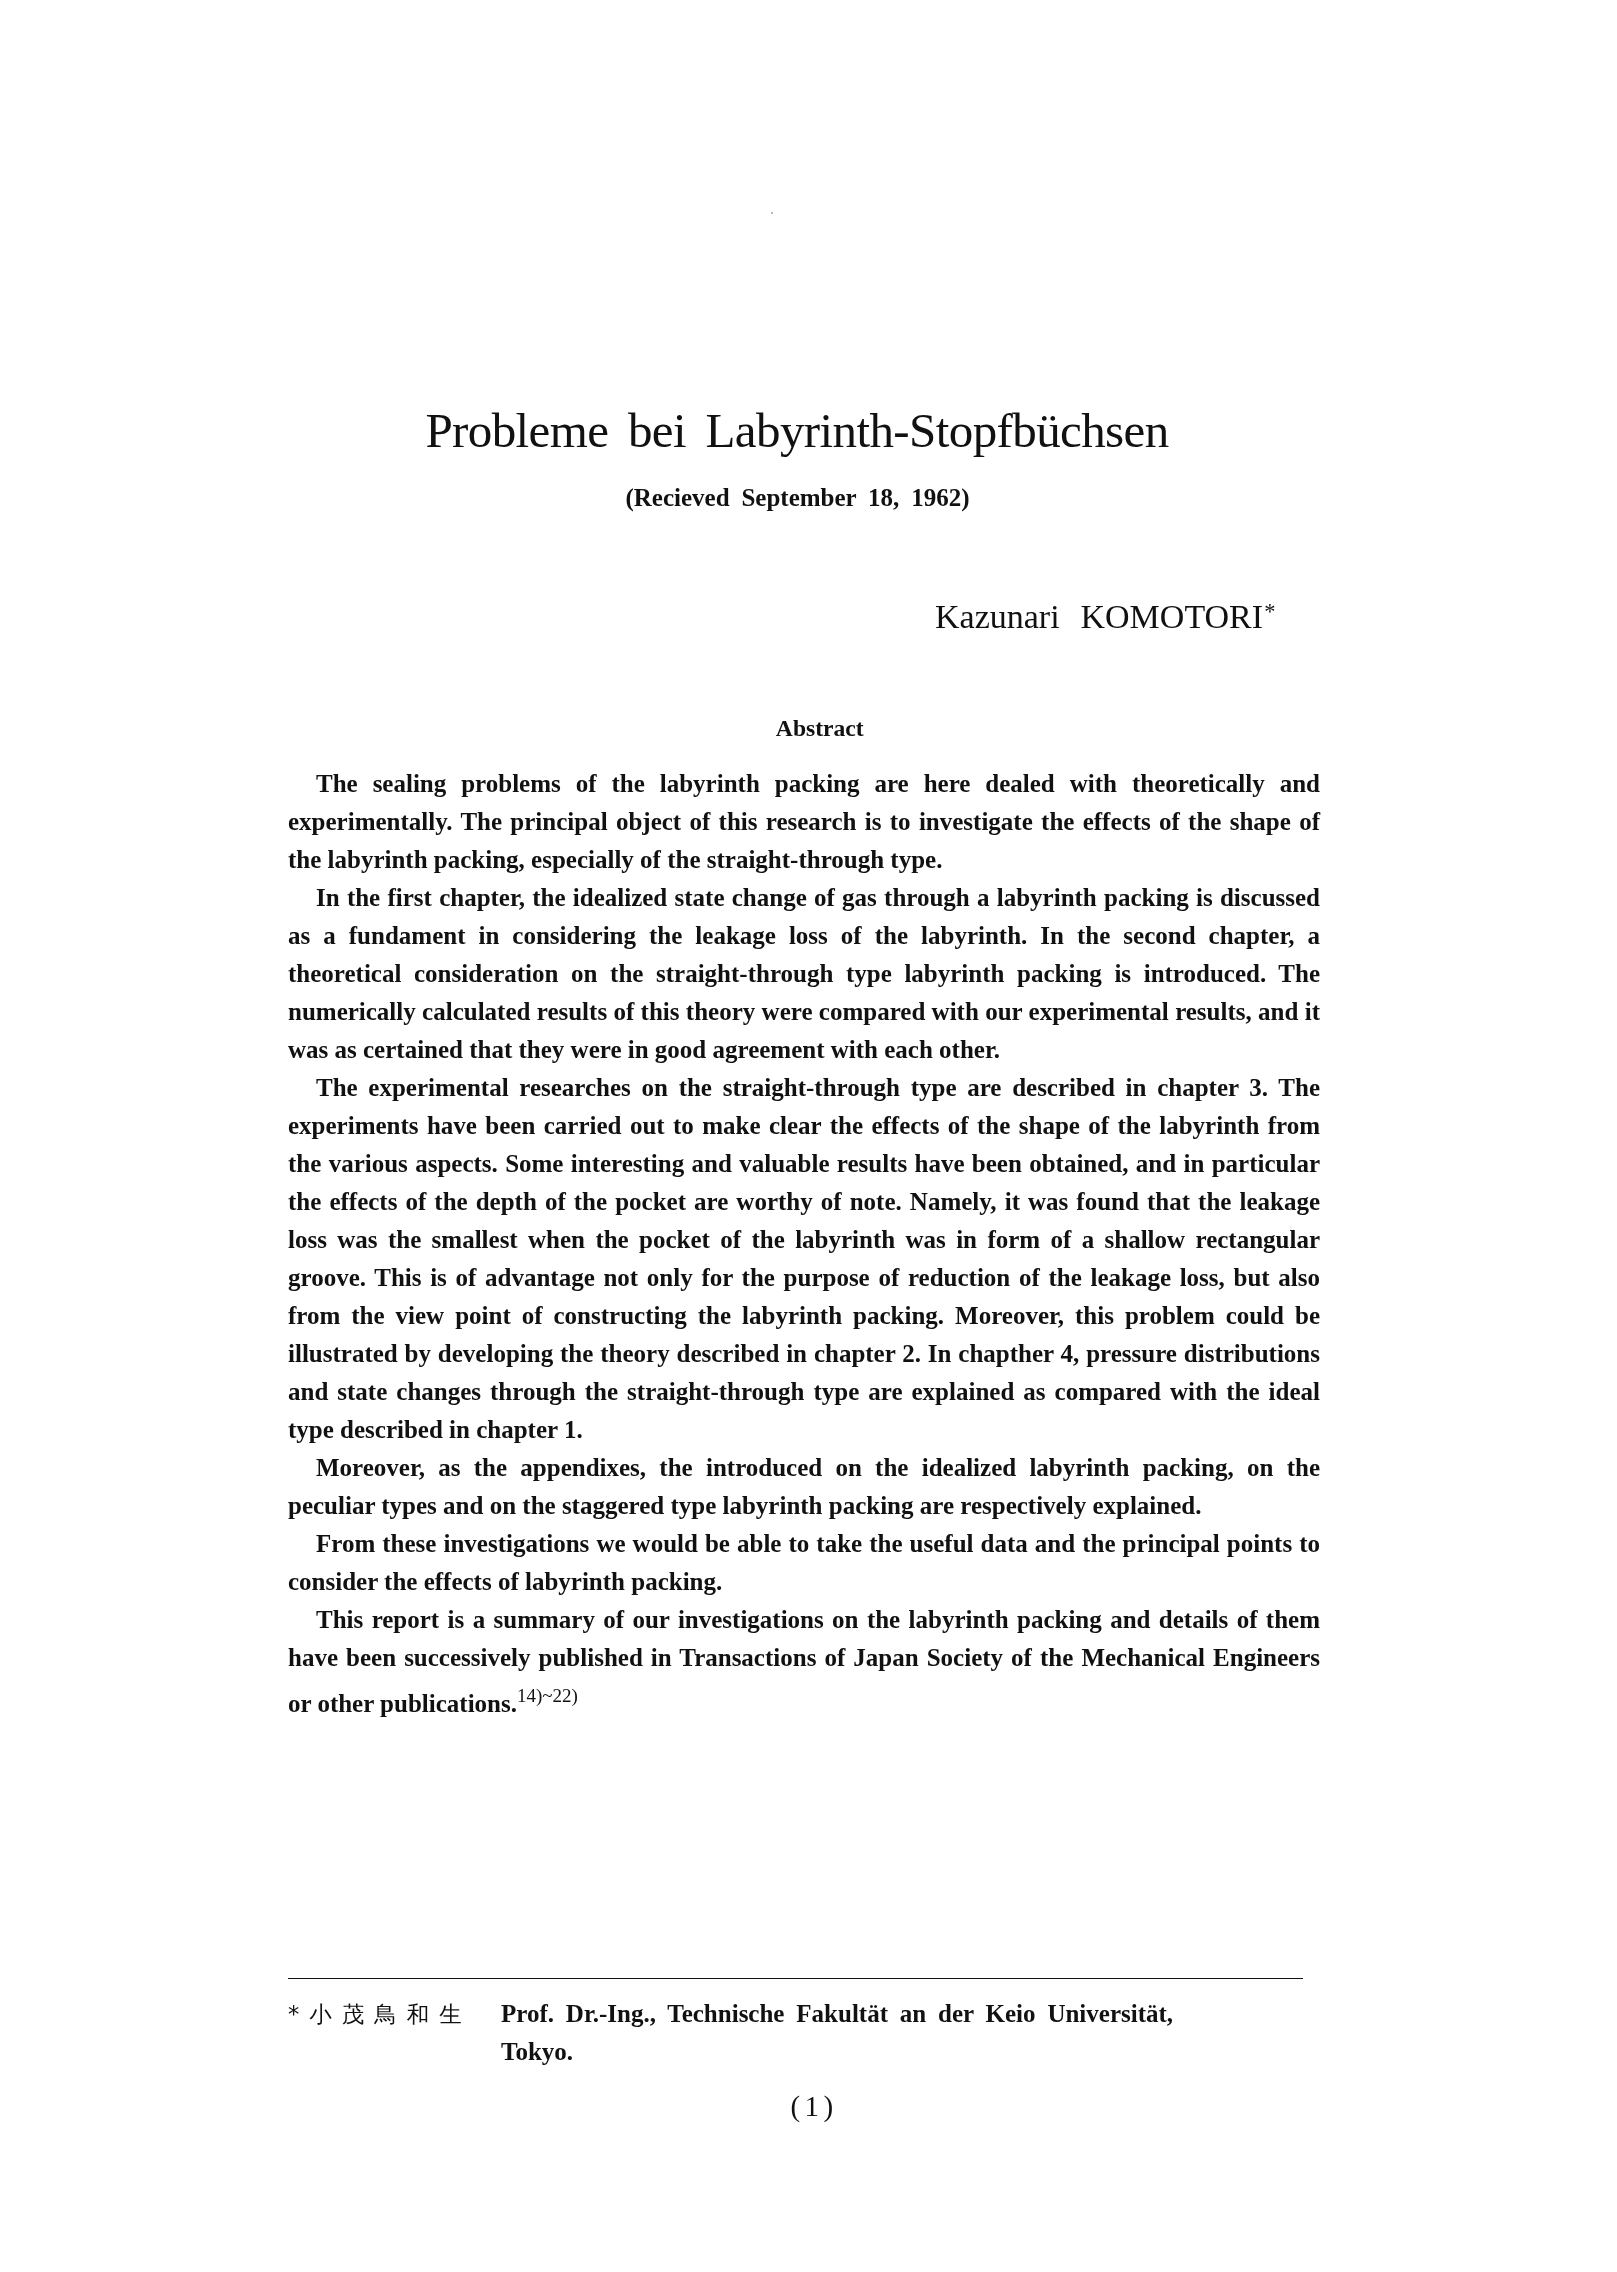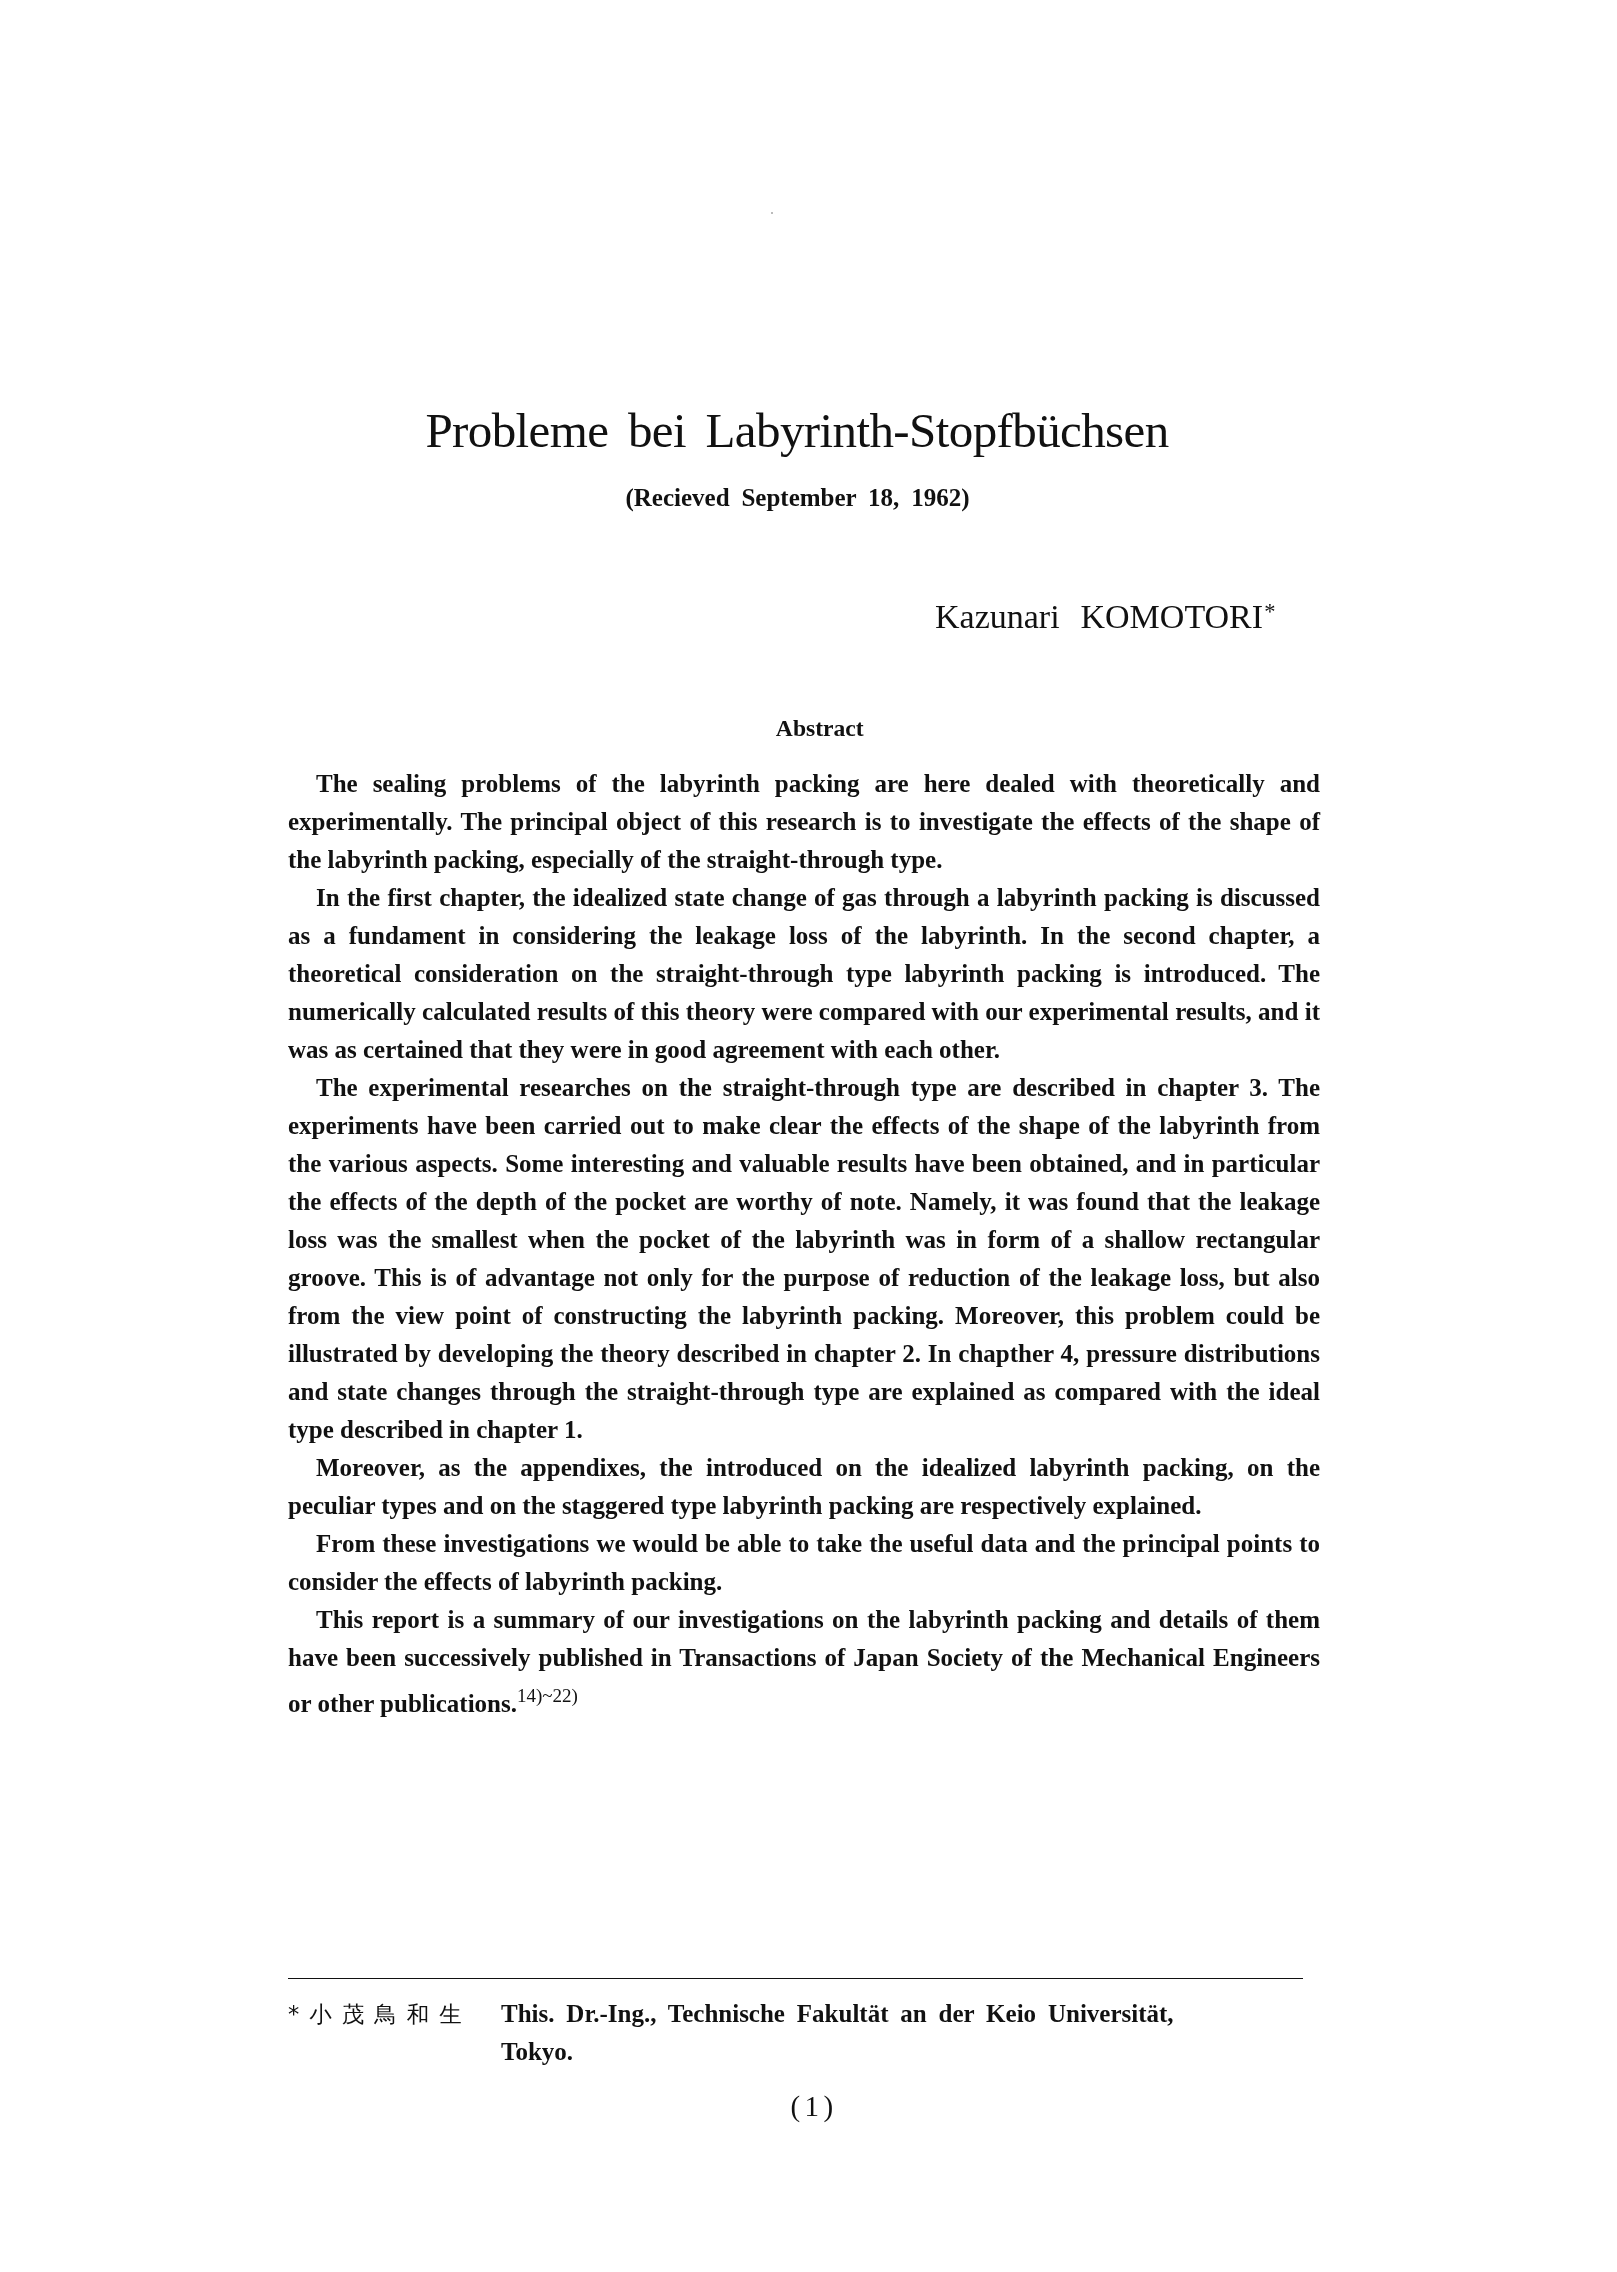--- a/index.html
+++ b/index.html
@@ -49,21 +49,21 @@
   <p>Moreover, as the appendixes, the introduced on the idealized labyrinth packing, on the peculiar types and on the staggered type labyrinth packing are respectively explained.</p>
   <p>From these investigations we would be able to take the useful data and the principal points to consider the effects of labyrinth packing.</p>
   <p><span>This report is a summary of our investigations on the labyrinth packing and details of them have been successively published in Transactions of Japan Society of the Mechanical Engineers or other publications.</span><sup>14)~22)</sup></p>
 </div>
 
 <div class="abs rule"></div>
 
 <div class="abs footnote">
   <div class="fn-row">
     <span class="fn-mark">*小茂鳥和生</span>
-    <span class="fn-text">This. Dr.-Ing., Technische Fakultät an der Keio Universität,</span>
+    <span class="fn-text">Prof. Dr.-Ing., Technische Fakultät an der Keio Universität,</span>
   </div>
   <div class="fn-row">
     <span class="fn-mark"></span>
     <span class="fn-text">Tokyo.</span>
   </div>
 </div>
 
 <div class="abs pageno">(1)</div>
 
 

